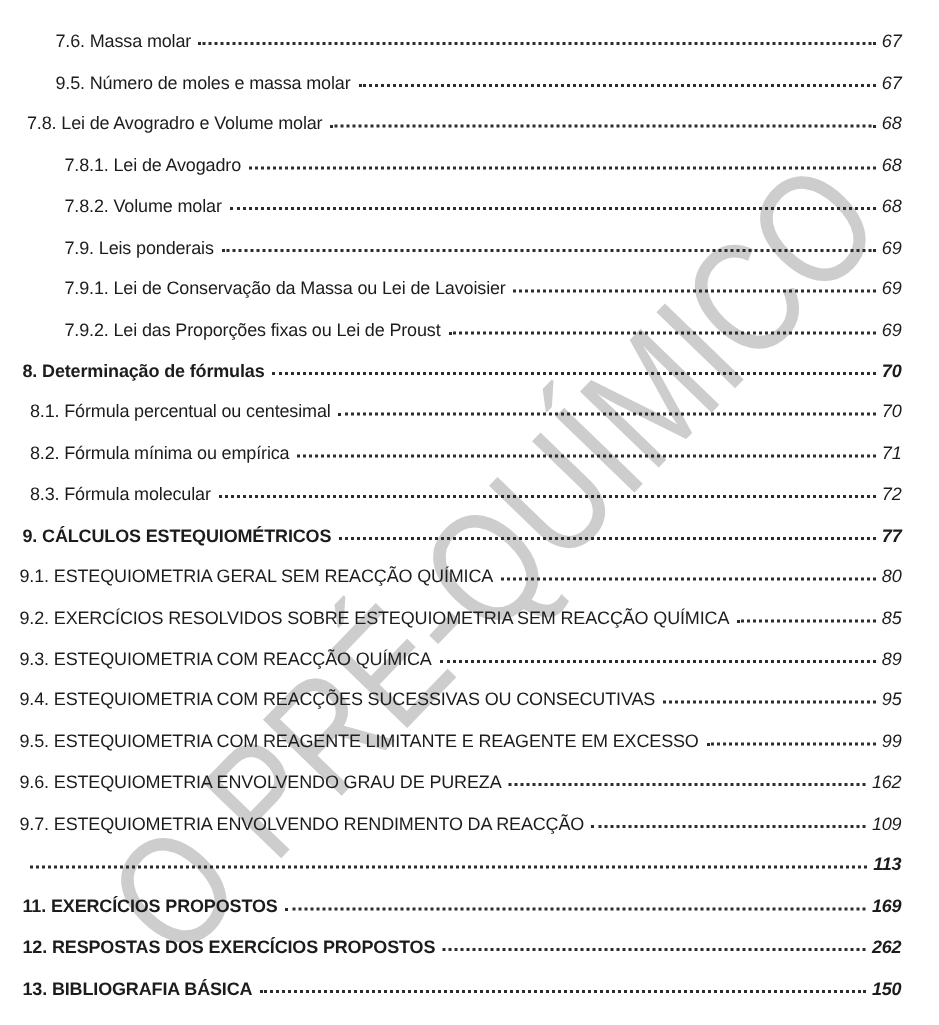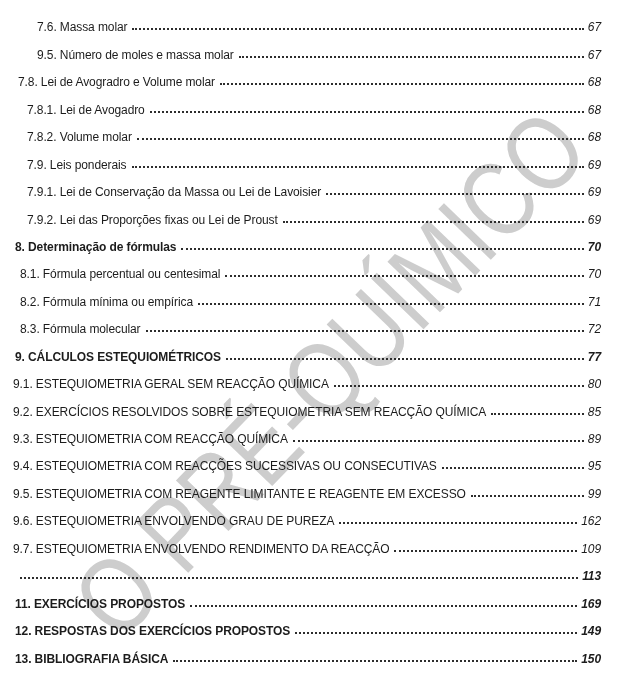--- a/index.html
+++ b/index.html
@@ -60,21 +60,21 @@
   .page-num {
     text-align: right;
     white-space: nowrap;
     font-style: italic;
   }
   
   .depth-0 { padding-left: 13px; } 
   .depth-1 { padding-left: 15px; } 
   .depth-2 { padding-left: 18px; } 
   .depth-3 { padding-left: 20px; } 
-  .depth-4 { padding-left: 27px; } 
+  .depth-4 { padding-left: 27px; margin-left: 16px; } 
   .depth-5 { padding-left: 37px; justify-content: flex-end; } 
 </style>
 </head>
 <body>
 
 <div class="page">
 
   <div class="watermark">O PRÉ-QUÍMICO</div>
 
   <div class="toc">
@@ -183,21 +183,21 @@
       <span class="page-num">113</span>
     </div>
       <div class="toc-row depth-1 bold">
       <span class="toc-title">11. EXERCÍCIOS PROPOSTOS</span>
       <span class="dot-leader"></span>
       <span class="page-num">169</span>
     </div>
       <div class="toc-row depth-1 bold">
       <span class="toc-title">12. RESPOSTAS DOS EXERCÍCIOS PROPOSTOS</span>
       <span class="dot-leader"></span>
-      <span class="page-num">149</span>
+      <span class="page-num">262</span>
     </div>
       <div class="toc-row depth-1 bold">
       <span class="toc-title">13. BIBLIOGRAFIA BÁSICA</span>
       <span class="dot-leader"></span>
       <span class="page-num">150</span>
     </div>
     </div>
 
 </div>
 

